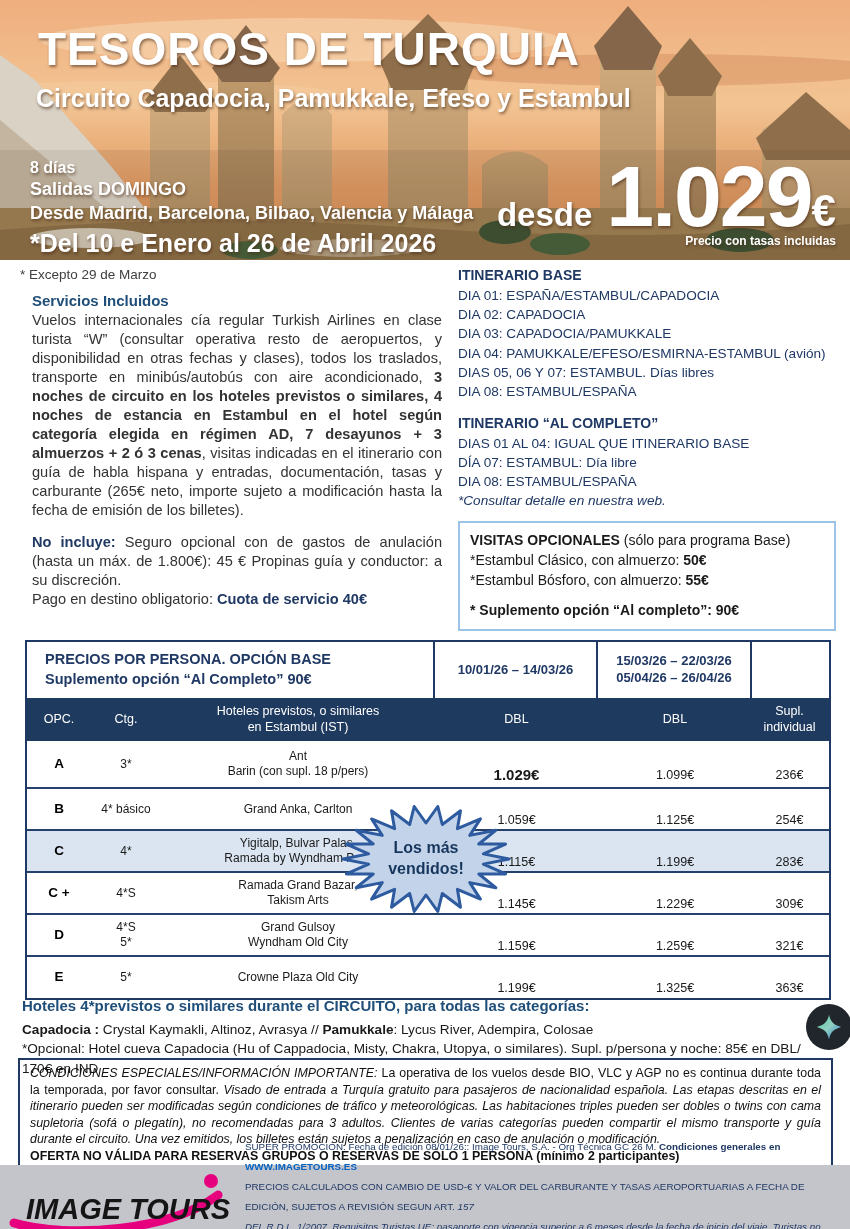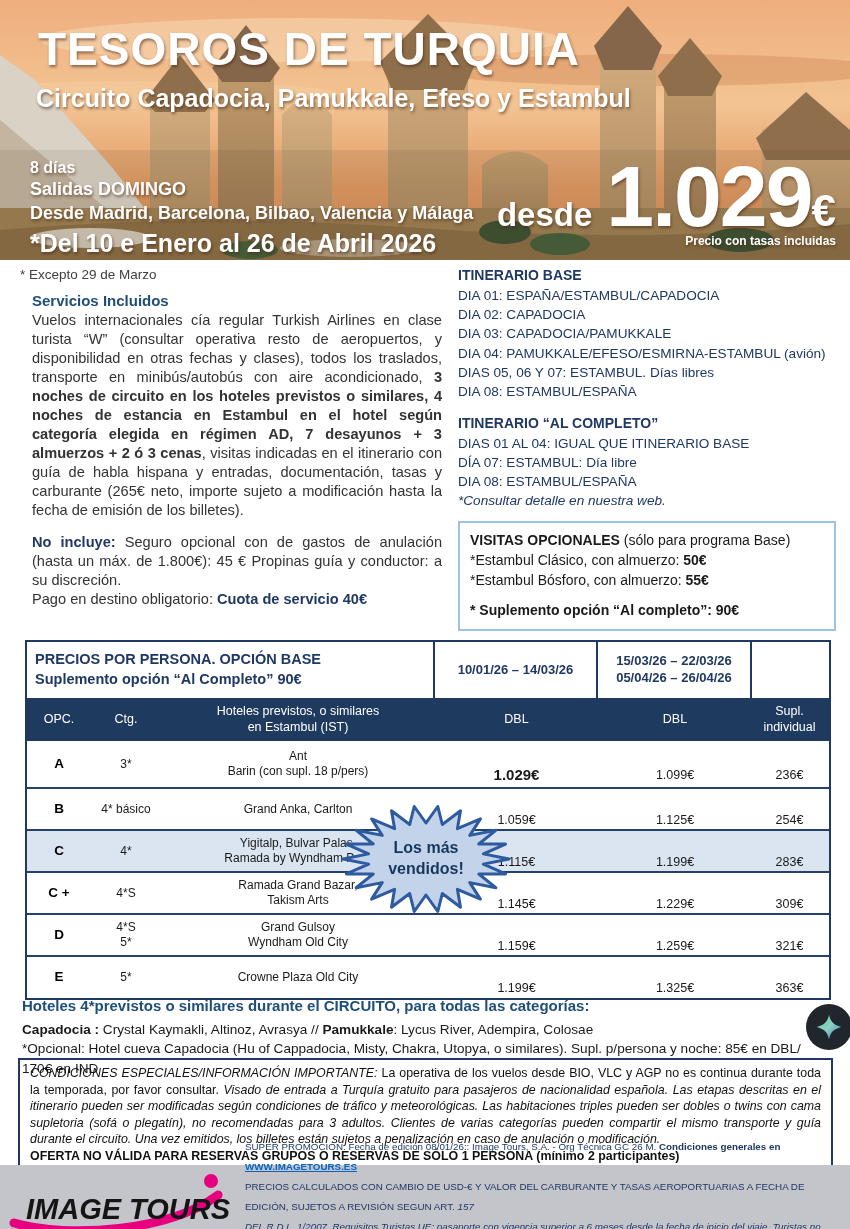--- a/index.html
+++ b/index.html
@@ -33,21 +33,21 @@
   .it-title{font-weight:bold;font-size:14px;}
   .it-note{font-style:italic;}
   .opt-box{border:2px solid #9dc3e6;margin-top:10px;padding:7px 10px 9px 10px;color:#1a1a1a;
            font-size:14px;line-height:1.45;}
   .opt-sup{margin-top:9px;font-weight:bold;}
   
   .ptable{position:absolute;left:25px;top:640px;width:806px;border:2px solid #1f3864;box-sizing:border-box;
           font-size:12px;color:#1a1a1a;}
   .th1{display:grid;grid-template-columns:408px 163px 154px 75px;height:56px;}
   .th1 > div{display:flex;flex-direction:column;justify-content:center;}
-  .th1-title{padding-left:8px;font-weight:bold;color:#1f3864;font-size:14.5px;line-height:1.35;
+  .th1-title{padding-left:18px;font-weight:bold;color:#1f3864;font-size:14.5px;line-height:1.35;
              border-right:2px solid #1f3864;}
   .th1-p{align-items:center;text-align:center;font-weight:bold;color:#1f3864;font-size:13px;
          border-right:2px solid #1f3864;line-height:1.3;}
   .th1-last{border-right:none;}
   .th2{display:grid;grid-template-columns:64px 70px 274px 163px 154px 75px;height:43px;
        background:#1f3a5f;color:#fff;}
   .th2 > div{display:flex;flex-direction:column;justify-content:center;align-items:center;text-align:center;
              font-size:12.5px;line-height:1.25;}
   .trow{display:grid;grid-template-columns:64px 70px 274px 163px 154px 75px;border-top:2px solid #24406b;}
   .trow > div{display:flex;align-items:center;justify-content:center;text-align:center;line-height:1.25;}
@@ -79,21 +79,21 @@
   .it{font-style:italic;}
   .conds-bold{font-weight:bold;font-style:normal;}
   
   .footer{position:absolute;left:0;top:1165px;width:850px;height:64px;background:#c4c4cb;
           display:flex;align-items:center;}
   .logo{position:relative;width:245px;height:53px;flex:0 0 auto;}
   .logo-text{position:absolute;left:26px;top:22px;font-size:29px;font-weight:bold;font-style:italic;
              color:#151515;letter-spacing:0px;z-index:2;}
   .footer-text{flex:1;padding-right:12px;font-size:9.8px;line-height:2.05;color:#1f3864;}
   .f-bold{font-weight:bold;}
-  .f-link{font-weight:bold;color:#0563c1;text-decoration:underline;cursor:pointer;}
+  .f-link{font-weight:bold;color:#0563c1;cursor:pointer;}
 </style>
 </head>
 <body>
 
 <div class="page">
 
   <div class="hero">
     <svg width="850" height="260" viewBox="0 0 850 260">
       <defs>
         <linearGradient id="sky" x1="0" y1="0" x2="0" y2="1">

